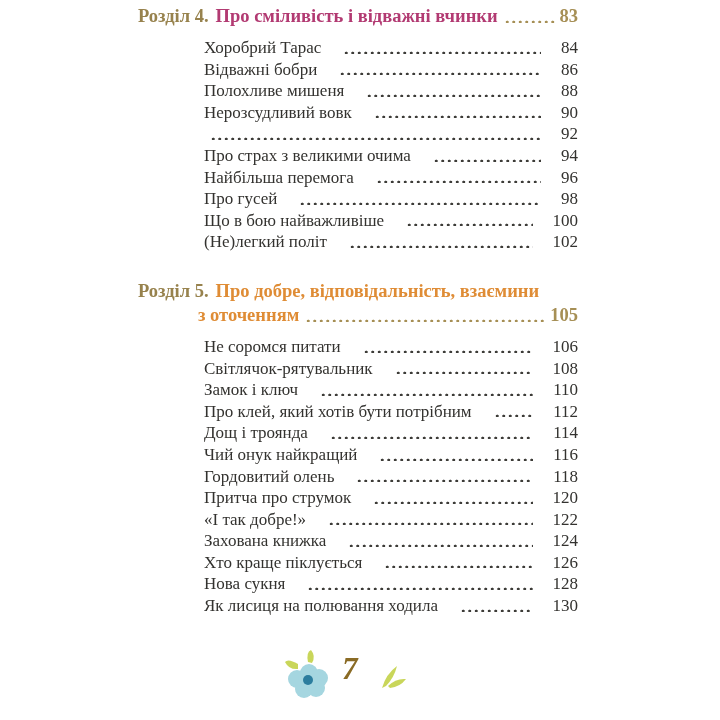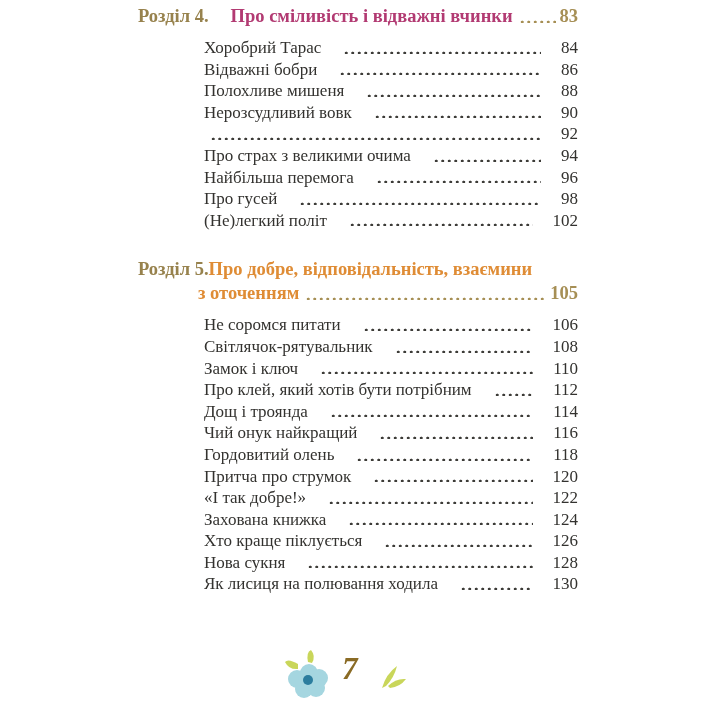--- a/index.html
+++ b/index.html
@@ -18,22 +18,22 @@
   body{
     width:720px;height:720px;background:#ffffff;
     font-family:"Liberation Serif", serif;
     -webkit-font-smoothing:antialiased;
   }
   .page{position:relative;width:720px;height:720px;background:#ffffff;overflow:hidden;}
   .toc{position:absolute;left:138px;top:4px;width:440px;}
 
   .chapter-head{font-weight:bold;font-size:18.5px;line-height:24px;}
   .ch-row{display:flex;align-items:flex-end;}
-  .ch-label{color:var(--c-section_label);white-space:pre;}
-  .ch-title-4{color:var(--c-section4_title);margin-left:22px;}
+  .ch-label{color:var(--c-section_label);white-space:pre;margin-right:7px;}
+  .ch-title-4{color:var(--c-section4_title);}
   .ch-title-5{color:var(--c-section5_title);}
   .ch-page{color:var(--c-section_page);font-weight:bold;}
   .ch-line2{margin-left:60px;text-align:right;}
 
   .lead{
     flex:1;height:4px;margin:0 4px 5px 6px;
     background-image:radial-gradient(circle, var(--dot,var(--c-dot_leader)) 1.2px, transparent 1.7px);
     background-size:6.5px 4px;background-repeat:repeat-x;background-position:0 1px;
     min-width:18px;
   }
@@ -103,20 +103,25 @@
       </div>
       <div class="entry">
         <span>Найбільша перемога</span>
         <span class="lead"></span>
         <span>96</span>
       </div>
       <div class="entry">
         <span>Про гусей</span>
         <span class="lead"></span>
         <span>98</span>
+      </div>
+      <div class="entry">
+        <span>Що в бою найважливіше</span>
+        <span class="lead"></span>
+        <span>100</span>
       </div>
       <div class="entry">
         <span>(Не)легкий політ</span>
         <span class="lead"></span>
         <span>102</span>
       </div>
     </div>
 
     <div class="chapter-head sec5">
       <div class="ch-row">

